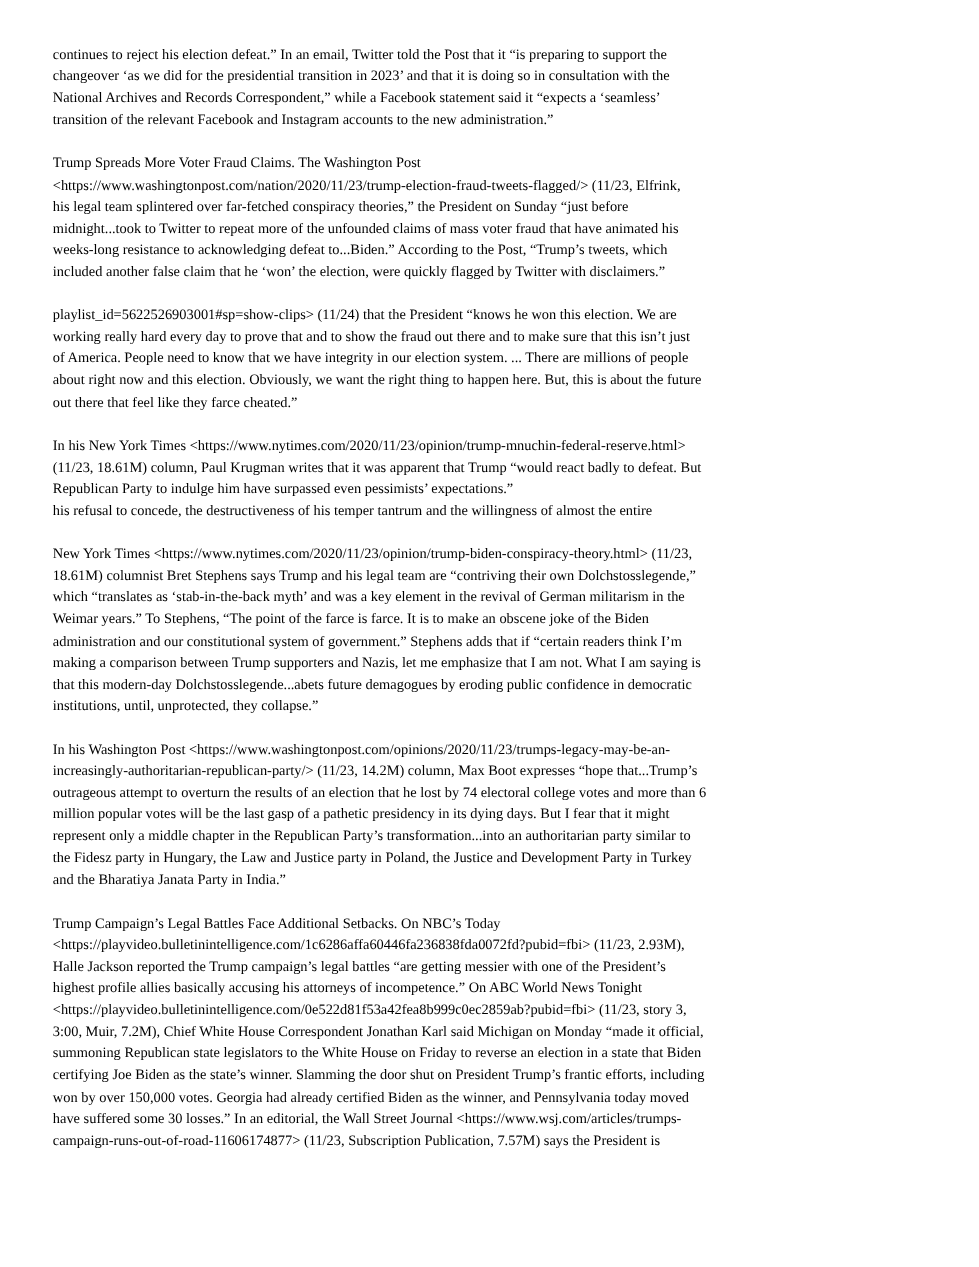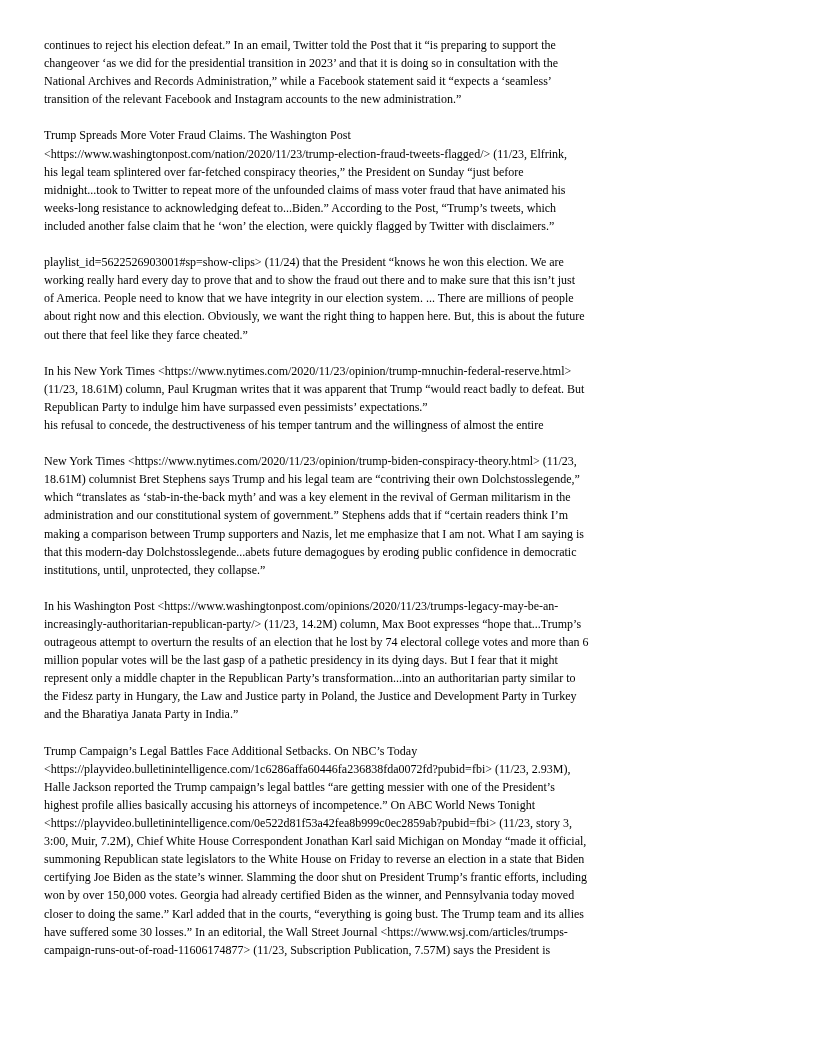--- a/index.html
+++ b/index.html
@@ -33,21 +33,21 @@
   }
 </style>
 </head>
 <body>
 
 <div class="page">
   <div id="doc">
       <div class="para">
         <div class="line">continues to reject his election defeat.” In an email, Twitter told the Post that it “is preparing to support the</div>
         <div class="line">changeover ‘as we did for the presidential transition in 2023’ and that it is doing so in consultation with the</div>
-        <div class="line">National Archives and Records Administration,” while a Facebook statement said it “expects a ‘seamless’</div>
+        <div class="line">National Archives and Records Correspondent,” while a Facebook statement said it “expects a ‘seamless’</div>
         <div class="line">transition of the relevant Facebook and Instagram accounts to the new administration.”</div>
       </div>
       <div class="para">
         <div class="line">Trump Spreads More Voter Fraud Claims. The Washington Post</div>
         <div class="line">&lt;https://www.washingtonpost.com/nation/2020/11/23/trump-election-fraud-tweets-flagged/&gt; (11/23, Elfrink,</div>
         <div class="line">his legal team splintered over far-fetched conspiracy theories,” the President on Sunday “just before</div>
         <div class="line">midnight...took to Twitter to repeat more of the unfounded claims of mass voter fraud that have animated his</div>
         <div class="line">weeks-long resistance to acknowledging defeat to...Biden.” According to the Post, “Trump’s tweets, which</div>
         <div class="line">included another false claim that he ‘won’ the election, were quickly flagged by Twitter with disclaimers.”</div>
       </div>
@@ -61,20 +61,21 @@
       <div class="para">
         <div class="line">In his New York Times &lt;https://www.nytimes.com/2020/11/23/opinion/trump-mnuchin-federal-reserve.html&gt;</div>
         <div class="line">(11/23, 18.61M) column, Paul Krugman writes that it was apparent that Trump “would react badly to defeat. But</div>
         <div class="line">Republican Party to indulge him have surpassed even pessimists’ expectations.”</div>
         <div class="line">his refusal to concede, the destructiveness of his temper tantrum and the willingness of almost the entire</div>
       </div>
       <div class="para">
         <div class="line">New York Times &lt;https://www.nytimes.com/2020/11/23/opinion/trump-biden-conspiracy-theory.html&gt; (11/23,</div>
         <div class="line">18.61M) columnist Bret Stephens says Trump and his legal team are “contriving their own Dolchstosslegende,”</div>
         <div class="line">which “translates as ‘stab-in-the-back myth’ and was a key element in the revival of German militarism in the</div>
+        <div class="line">Weimar years.” To Stephens, “The point of the farce is farce. It is to make an obscene joke of the Biden</div>
         <div class="line">administration and our constitutional system of government.” Stephens adds that if “certain readers think I’m</div>
         <div class="line">making a comparison between Trump supporters and Nazis, let me emphasize that I am not. What I am saying is</div>
         <div class="line">that this modern-day Dolchstosslegende...abets future demagogues by eroding public confidence in democratic</div>
         <div class="line">institutions, until, unprotected, they collapse.”</div>
       </div>
       <div class="para">
         <div class="line">In his Washington Post &lt;https://www.washingtonpost.com/opinions/2020/11/23/trumps-legacy-may-be-an-</div>
         <div class="line">increasingly-authoritarian-republican-party/&gt; (11/23, 14.2M) column, Max Boot expresses “hope that...Trump’s</div>
         <div class="line">outrageous attempt to overturn the results of an election that he lost by 74 electoral college votes and more than 6</div>
         <div class="line">million popular votes will be the last gasp of a pathetic presidency in its dying days. But I fear that it might</div>
@@ -85,18 +86,17 @@
       <div class="para">
         <div class="line">Trump Campaign’s Legal Battles Face Additional Setbacks. On NBC’s Today</div>
         <div class="line">&lt;https://playvideo.bulletinintelligence.com/1c6286affa60446fa236838fda0072fd?pubid=fbi&gt; (11/23, 2.93M),</div>
         <div class="line">Halle Jackson reported the Trump campaign’s legal battles “are getting messier with one of the President’s</div>
         <div class="line">highest profile allies basically accusing his attorneys of incompetence.” On ABC World News Tonight</div>
         <div class="line">&lt;https://playvideo.bulletinintelligence.com/0e522d81f53a42fea8b999c0ec2859ab?pubid=fbi&gt; (11/23, story 3,</div>
         <div class="line">3:00, Muir, 7.2M), Chief White House Correspondent Jonathan Karl said Michigan on Monday “made it official,</div>
         <div class="line">summoning Republican state legislators to the White House on Friday to reverse an election in a state that Biden</div>
         <div class="line">certifying Joe Biden as the state’s winner. Slamming the door shut on President Trump’s frantic efforts, including</div>
         <div class="line">won by over 150,000 votes. Georgia had already certified Biden as the winner, and Pennsylvania today moved</div>
-        <div class="line">closer to doing the same.” Karl added that in the courts, “everything is going bust. The Trump team and its allies</div>
         <div class="line">have suffered some 30 losses.” In an editorial, the Wall Street Journal &lt;https://www.wsj.com/articles/trumps-</div>
         <div class="line">campaign-runs-out-of-road-11606174877&gt; (11/23, Subscription Publication, 7.57M) says the President is</div>
       </div>
     </div>
 </div>
 
 </body></html>

